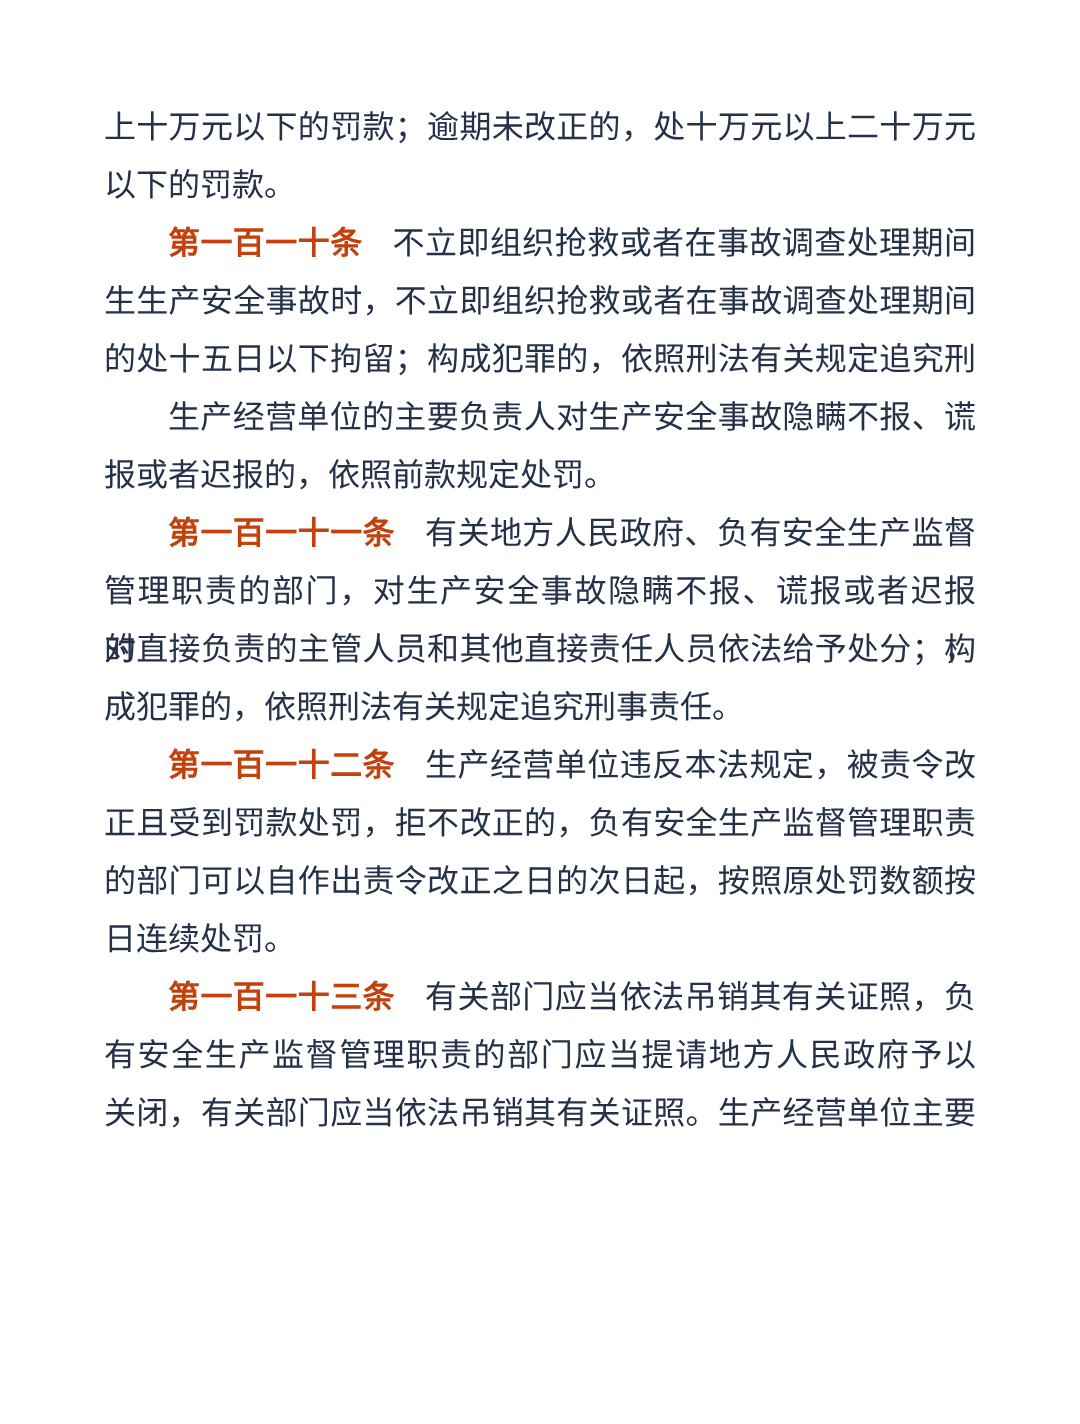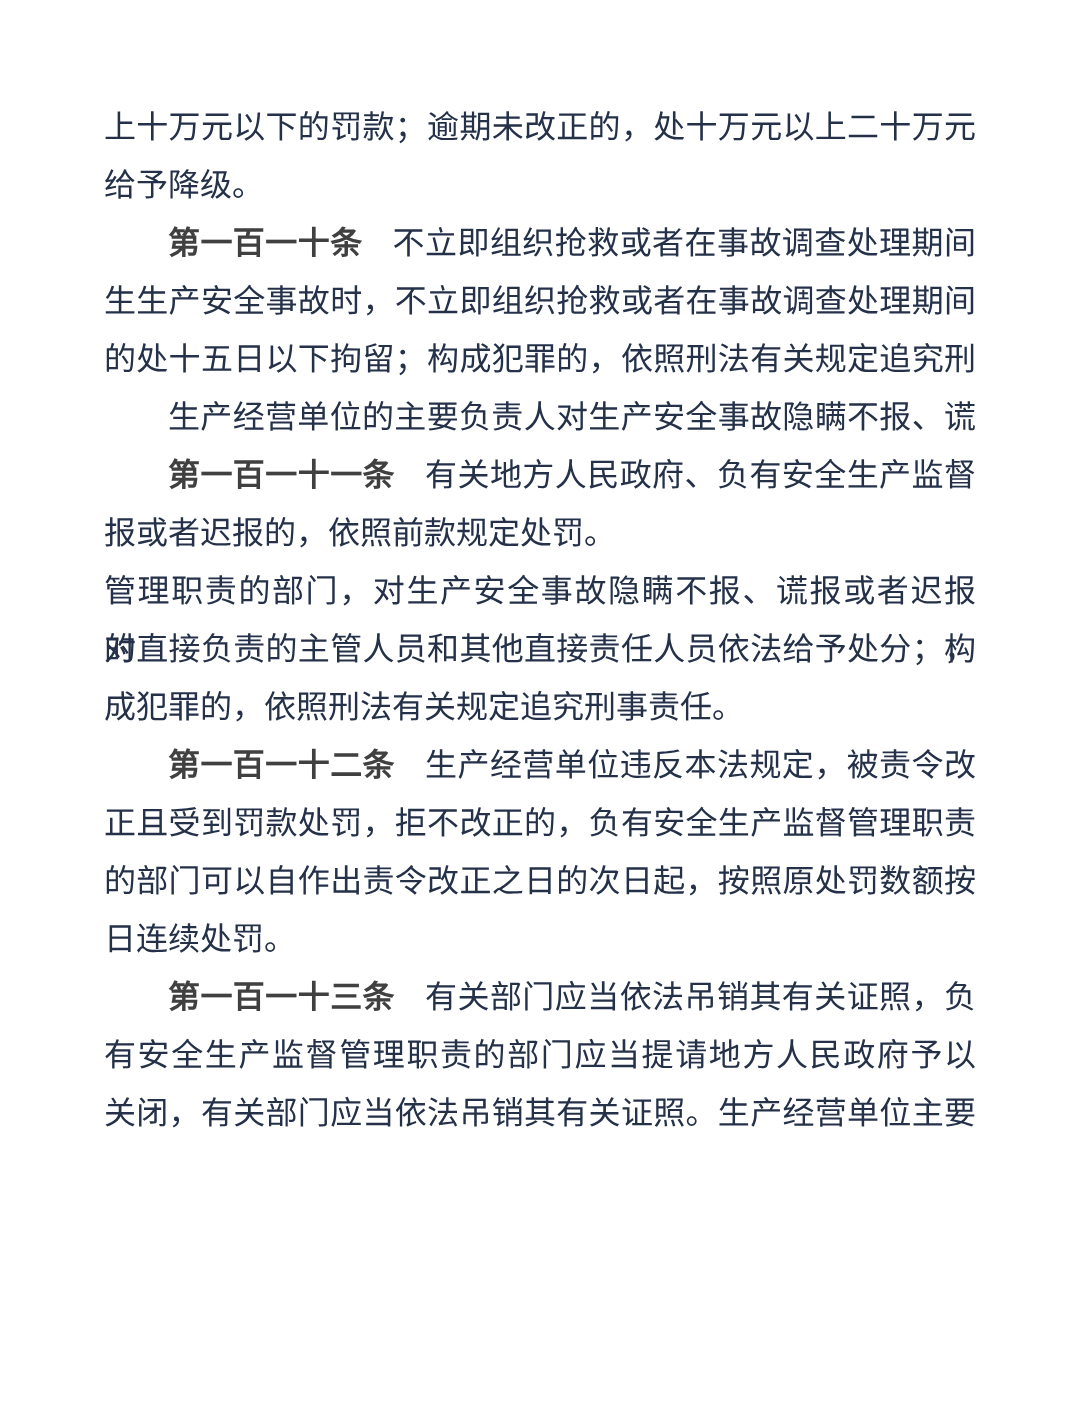--- a/index.html
+++ b/index.html
@@ -38,41 +38,41 @@
     text-align-last: justify;
   }
   
   .line.indent {
     padding-left: 64px;
   }
   
   .lead {
     font-family: Liberation Serif, serif;
     font-weight: 700;
-    color: #404040;
+    color: #c2410c;
     margin-right: 30px;
   }
 </style>
 </head>
 <body>
 
 <div class="page">
   <div class="textblock">
 
     <div class="line fill"><span>上十万元以下的罚款；逾期未改正的，处十万元以上二十万元</span></div>
-    <div class="line"><span>给予降级。</span></div>
+    <div class="line"><span>以下的罚款。</span></div>
 
     <div class="line fill indent"><span class="lead">第一百一十条</span><span>不立即组织抢救或者在事故调查处理期间</span></div>
     <div class="line fill"><span>生生产安全事故时，不立即组织抢救或者在事故调查处理期间</span></div>
     <div class="line fill"><span>的处十五日以下拘留；构成犯罪的，依照刑法有关规定追究刑</span></div>
 
     <div class="line fill indent"><span>生产经营单位的主要负责人对生产安全事故隐瞒不报、谎</span></div>
+    <div class="line"><span>报或者迟报的，依照前款规定处罚。</span></div>
+
     <div class="line fill indent"><span class="lead">第一百一十一条</span><span>有关地方人民政府、负有安全生产监督</span></div>
-
-    <div class="line"><span>报或者迟报的，依照前款规定处罚。</span></div>
     <div class="line fill"><span>管理职责的部门，对生产安全事故隐瞒不报、谎报或者迟报的，</span></div>
     <div class="line fill"><span>对直接负责的主管人员和其他直接责任人员依法给予处分；构</span></div>
     <div class="line"><span>成犯罪的，依照刑法有关规定追究刑事责任。</span></div>
 
     <div class="line fill indent"><span class="lead">第一百一十二条</span><span>生产经营单位违反本法规定，被责令改</span></div>
     <div class="line fill"><span>正且受到罚款处罚，拒不改正的，负有安全生产监督管理职责</span></div>
     <div class="line fill"><span>的部门可以自作出责令改正之日的次日起，按照原处罚数额按</span></div>
     <div class="line"><span>日连续处罚。</span></div>
 
     <div class="line fill indent"><span class="lead">第一百一十三条</span><span>有关部门应当依法吊销其有关证照，负</span></div>

